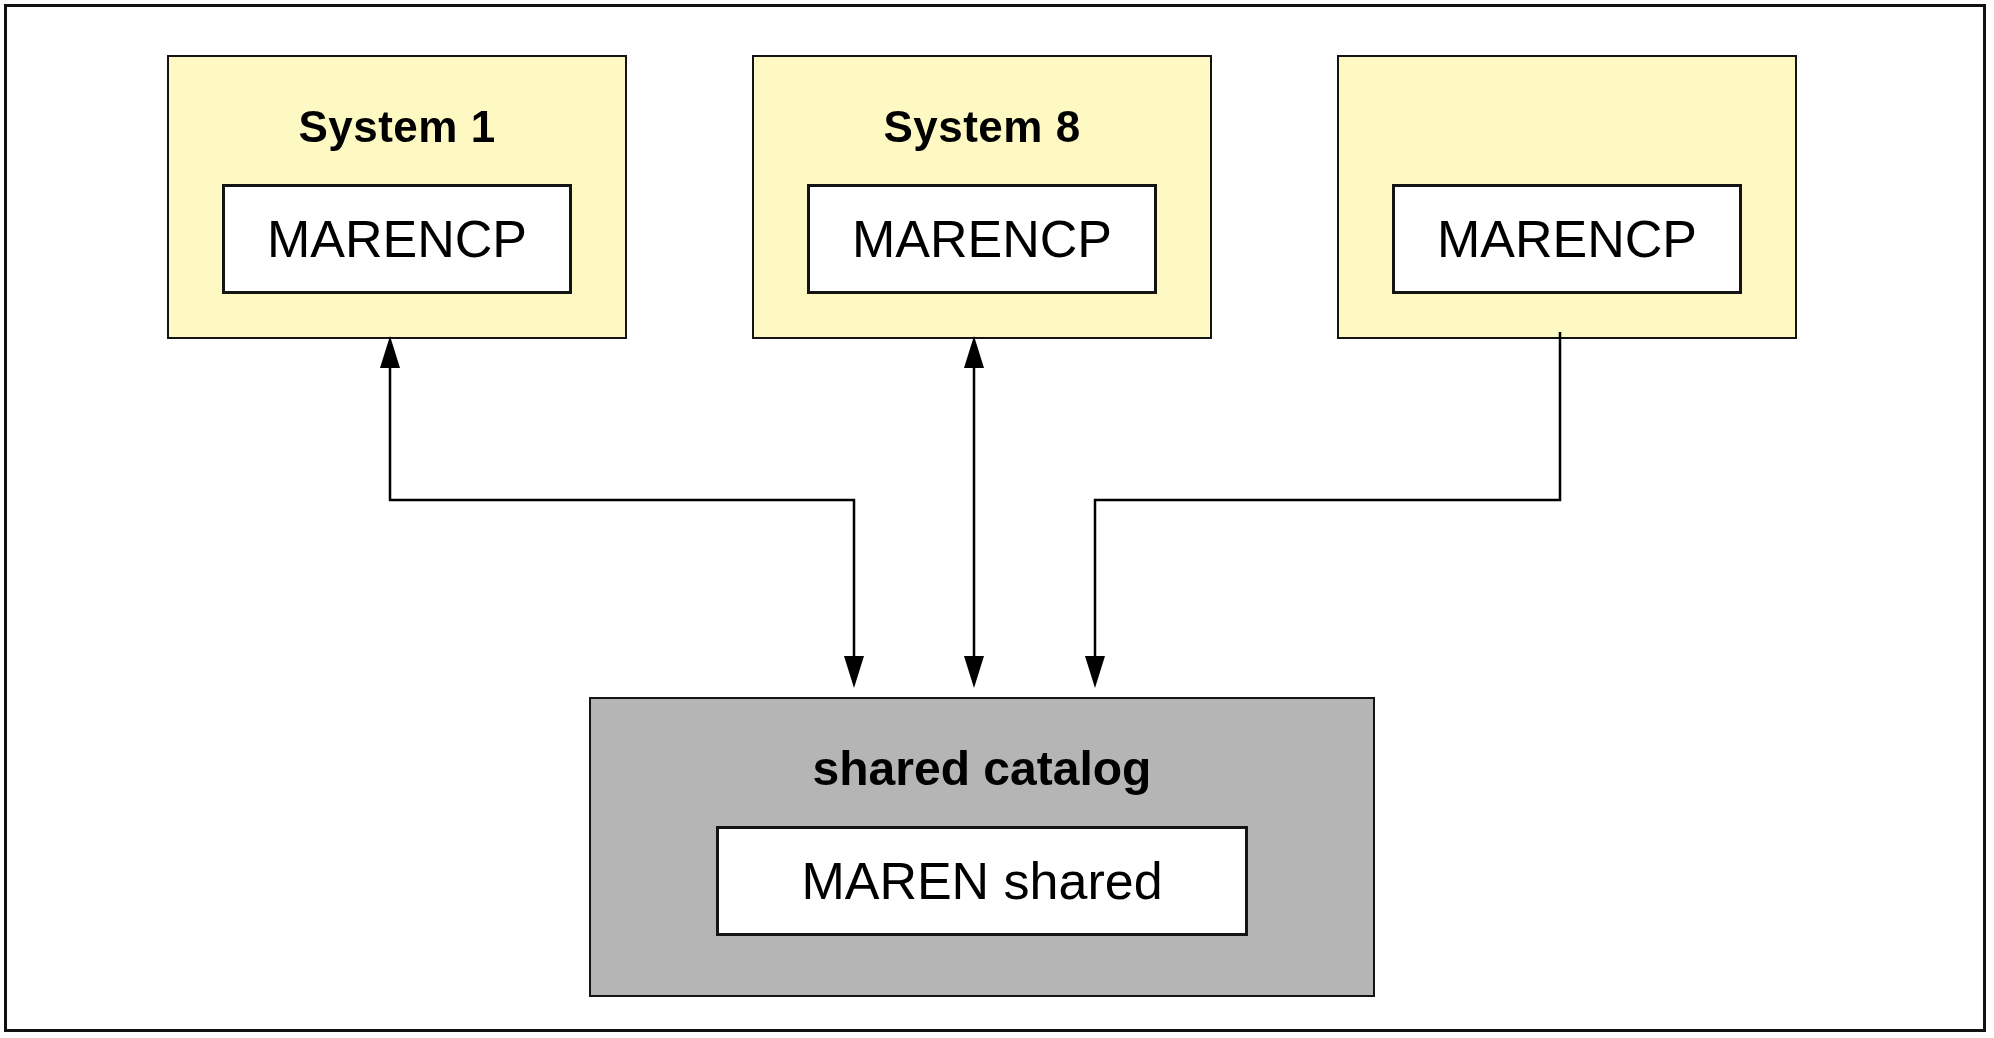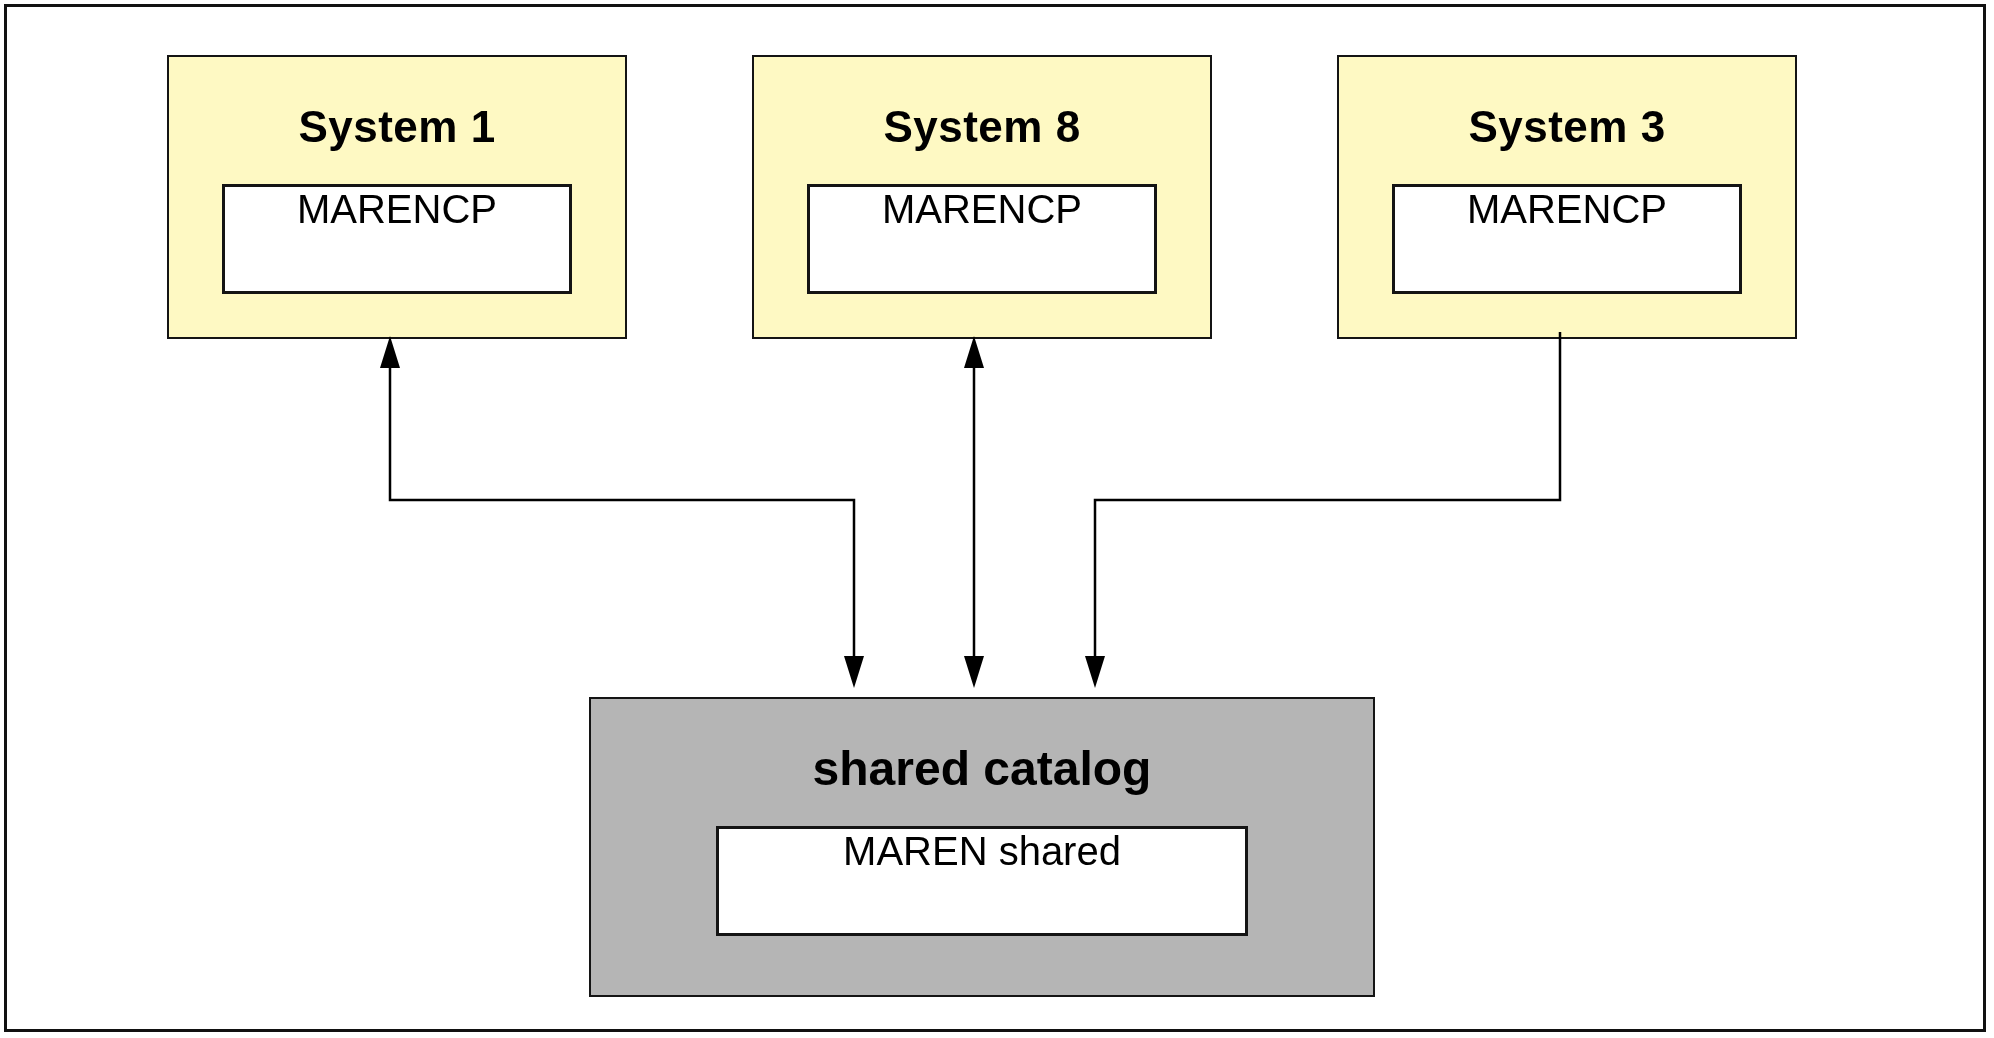--- a/index.html
+++ b/index.html
@@ -51,23 +51,23 @@
     position: absolute;
     left: 50%;
     transform: translateX(-50%);
     top: 127px;
     width: 350px;
     height: 110px;
     background: #ffffff;
     border: 3px solid #141414;
     box-sizing: border-box;
     display: flex;
-    align-items: flex-start;
+    align-items: center;
     justify-content: center;
-    font-size: 40px;
+    font-size: 52px;
   }
   
   .pubset {
     position: absolute;
     left: 582px;
     top: 690px;
     width: 786px;
     height: 300px;
     background: #b5b5b5;
     border: 2px solid #141414;
@@ -117,21 +117,20 @@
     </div>
 
     <div class="sysbox s2">
       <div class="systitle">System 8</div>
       <div class="innerbox">
         <span>MARENCP</span>
       </div>
     </div>
 
     <div class="sysbox s3">
-      <div class="systitle">System 3</div>
       <div class="innerbox">
         <span>MARENCP</span>
       </div>
     </div>
 
     <div class="pubset">
       <div class="pubtitle">shared catalog</div>
       <div class="innerbox">
         <span>MAREN shared</span>
       </div>

